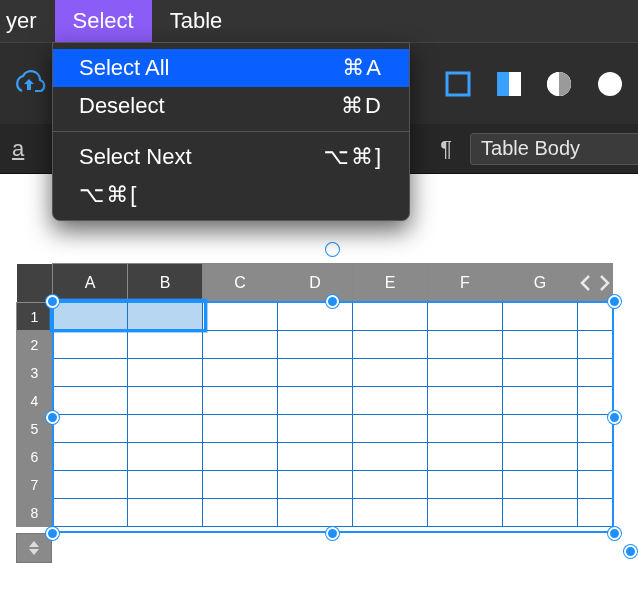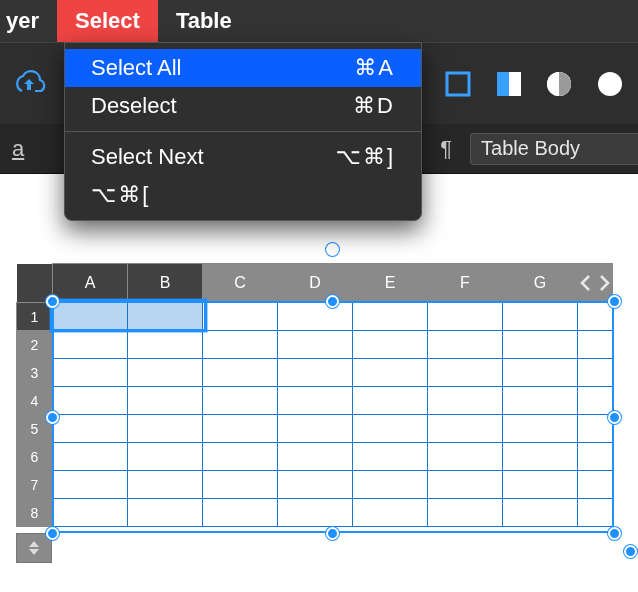--- a/index.html
+++ b/index.html
@@ -1,35 +1,35 @@
 <!DOCTYPE html>
 <html><head>
 <meta charset="utf-8">
 <style>
   * { margin: 0; padding: 0; box-sizing: border-box; }
   html, body { width: 638px; height: 592px; font-family: -apple-system, "Helvetica Neue", Arial, sans-serif; background: #fff; overflow: hidden; }
 
   
   .menubar { display: flex; align-items: stretch; height: 42px; background: #343434; color: #fff; font-size: 22px; font-weight: 400; }
-  .menubar .menu { display: flex; align-items: center; padding: 0 18px; cursor: default; font-weight: bold; }
+  .menubar .menu { display: flex; align-items: center; padding: 0 18px; cursor: default; }
   .menubar .menu.cut { padding-left: 6px; }
-  .menubar .menu.active { background: #ef4444; }
+  .menubar .menu.active { background: #8b5cf6; }
 
   
   .toolbar { display: flex; align-items: center; gap: 18px; height: 82px; background: #2e2e2e; border-top: 1px solid #444; padding: 0 12px; }
   .tool-icon { width: 36px; height: 36px; display: flex; align-items: center; justify-content: center; }
 
   
   .optbar { display: flex; align-items: center; gap: 18px; height: 50px; background: #272727; color: #c8c8c8; font-size: 20px; padding: 0 12px; border-bottom: 1px solid #111; }
   .opt-field { background: #3b3b3b; border: 1px solid #555; color: #e6e6e6; padding: 2px 10px; border-radius: 3px; min-width: 180px; height: 32px; display: flex; align-items: center; }
   .pilcrow { font-size: 22px; }
   .underline-a { text-decoration: underline; font-size: 22px; }
 
   
-  .dropdown { position: absolute; top: 42px; left: 64px; width: 358px; background: #2f2f2f; border: 1px solid #555; border-radius: 0 0 8px 8px; box-shadow: 0 10px 24px rgba(0,0,0,0.6); padding: 6px 0; z-index: 100; color: #fff; font-size: 22px; }
+  .dropdown { position: absolute; top: 42px; left: 52px; width: 358px; background: #2f2f2f; border: 1px solid #555; border-radius: 0 0 8px 8px; box-shadow: 0 10px 24px rgba(0,0,0,0.6); padding: 6px 0; z-index: 100; color: #fff; font-size: 22px; }
   .dropdown .row { display: flex; justify-content: space-between; align-items: center; padding: 6px 26px; }
   .dropdown .row.highlight { background: #0a60ff; }
   .dropdown .sep { height: 1px; background: #555; margin: 6px 0; }
   .dropdown .shortcut { letter-spacing: 2px; font-family: -apple-system, Arial, sans-serif; }
 
   
   .doc { position: absolute; top: 222px; left: 0; width: 638px; height: 370px; background: #fff; }
   .tablewrap { position: absolute; top: 41px; left: 16px; }
 
   table.spread { border-collapse: collapse; }

